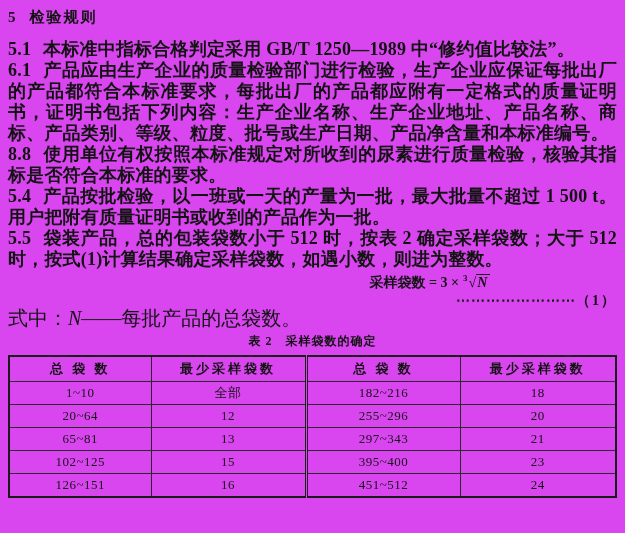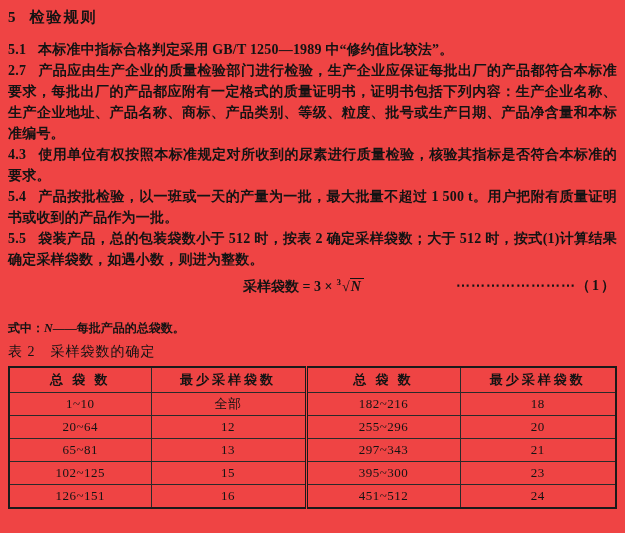--- a/index.html
+++ b/index.html
@@ -1,80 +1,81 @@
 <!DOCTYPE html>
 <html><head>
 <meta charset="utf-8">
 <style>
   html, body { margin: 0; padding: 0; background: #e8e8e8; }
   .page {
     position: relative;
     width: 625px;
     height: 533px;
     margin: 0 auto;
-    background: #ef4444;
+    background: #d946ef;
     color: #131313;
     font-family: "Liberation Serif", "DejaVu Serif", serif;
     box-sizing: border-box;
     padding: 6px 8px 4px 8px;
     overflow: hidden;
   }
   .heading {
     font-size: 15px;
     font-weight: 700;
     letter-spacing: 2px;
     margin: 2px 0 12px 0;
   }
   .heading .h-num { margin-right: 14px; letter-spacing: 0; }
   p.clause {
     margin: 0;
-    font-size: 14px;
+    font-size: 18px;
     line-height: 21px;
     text-align: justify;
     font-weight: 600;
     letter-spacing: 0.2px;
   }
   p.clause .num {
     font-weight: 700;
     margin-right: 12px;
     white-space: nowrap;
   }
   .formula-row {
     display: flex;
     align-items: center;
     font-size: 14px;
     font-weight: 600;
     height: 26px;
-    margin: 3px 0 18px 0;
+    margin: 3px 0 8px 0;
+    flex-direction: column;
   }
   .formula { margin-left: 235px; white-space: nowrap; }
   .root-index {
     font-size: 9px;
     vertical-align: 6px;
     margin: 0 1px 0 4px;
   }
   .radical-sign { font-style: normal; }
   .radicand {
     font-style: italic;
     border-top: 1px solid #131313;
     padding: 0 3px 0 1px;
   }
   .dots-group { margin-left: auto; white-space: nowrap; letter-spacing: 1px; }
   .eq-number { letter-spacing: 2px; }
   .note {
-    font-size: 12px;
-    font-weight: 700;
+    font-size: 20px;
+    font-weight: 400;
     line-height: 22px;
     margin: 2px 0 4px 0;
   }
   .note .n-var { font-style: italic; }
   .table-title {
-    text-align: left;
-    font-size: 14px;
-    font-weight: 400;
+    text-align: center;
+    font-size: 12px;
+    font-weight: 700;
     margin: 3px 0 5px 0;
     letter-spacing: 1px;
   }
   table.sample-table {
     width: 609px;
     border-collapse: collapse;
     table-layout: fixed;
     border: 2px solid #1a1a1a;
   }
   table.sample-table th, table.sample-table td {
@@ -102,22 +103,22 @@
 <body>
 
 <div class="page">
 
   <div class="heading">
     <span class="h-num">5</span><span>检验规则</span>
   </div>
 
   <div id="clauses">
       <p class="clause"><span class="num">5.1</span><span>本标准中指标合格判定采用 GB/T 1250—1989 中“修约值比较法”。</span></p>
-      <p class="clause"><span class="num">2.7</span><span>产品应由生产企业的质量检验部门进行检验，生产企业应保证每批出厂的产品都符合本标准要求，每批出厂的产品都应附有一定格式的质量证明书，证明书包括下列内容：生产企业名称、生产企业地址、产品名称、商标、产品类别、等级、粒度、批号或生产日期、产品净含量和本标准编号。</span></p>
-      <p class="clause"><span class="num">4.3</span><span>使用单位有权按照本标准规定对所收到的尿素进行质量检验，核验其指标是否符合本标准的要求。</span></p>
+      <p class="clause"><span class="num">6.1</span><span>产品应由生产企业的质量检验部门进行检验，生产企业应保证每批出厂的产品都符合本标准要求，每批出厂的产品都应附有一定格式的质量证明书，证明书包括下列内容：生产企业名称、生产企业地址、产品名称、商标、产品类别、等级、粒度、批号或生产日期、产品净含量和本标准编号。</span></p>
+      <p class="clause"><span class="num">8.8</span><span>使用单位有权按照本标准规定对所收到的尿素进行质量检验，核验其指标是否符合本标准的要求。</span></p>
       <p class="clause"><span class="num">5.4</span><span>产品按批检验，以一班或一天的产量为一批，最大批量不超过 1 500 t。用户把附有质量证明书或收到的产品作为一批。</span></p>
       <p class="clause"><span class="num">5.5</span><span>袋装产品，总的包装袋数小于 512 时，按表 2 确定采样袋数；大于 512 时，按式(1)计算结果确定采样袋数，如遇小数，则进为整数。</span></p>
     </div>
 
   <div class="formula-row">
     <span class="formula">
       <span>采样袋数 = 3 ×</span><sup class="root-index">3</sup><span class="radical-sign">√</span><span class="radicand">N</span>
     </span>
     <span class="dots-group">
       <span>⋯⋯⋯⋯⋯⋯⋯⋯</span><span class="eq-number">（1）</span>
@@ -160,21 +161,21 @@
         </tr>
         <tr>
           <td>65~81</td>
           <td>13</td>
           <td class="col-divider">297~343</td>
           <td>21</td>
         </tr>
         <tr>
           <td>102~125</td>
           <td>15</td>
-          <td class="col-divider">395~300</td>
+          <td class="col-divider">395~400</td>
           <td>23</td>
         </tr>
         <tr>
           <td>126~151</td>
           <td>16</td>
           <td class="col-divider">451~512</td>
           <td>24</td>
         </tr>
       </tbody>
   </table>

